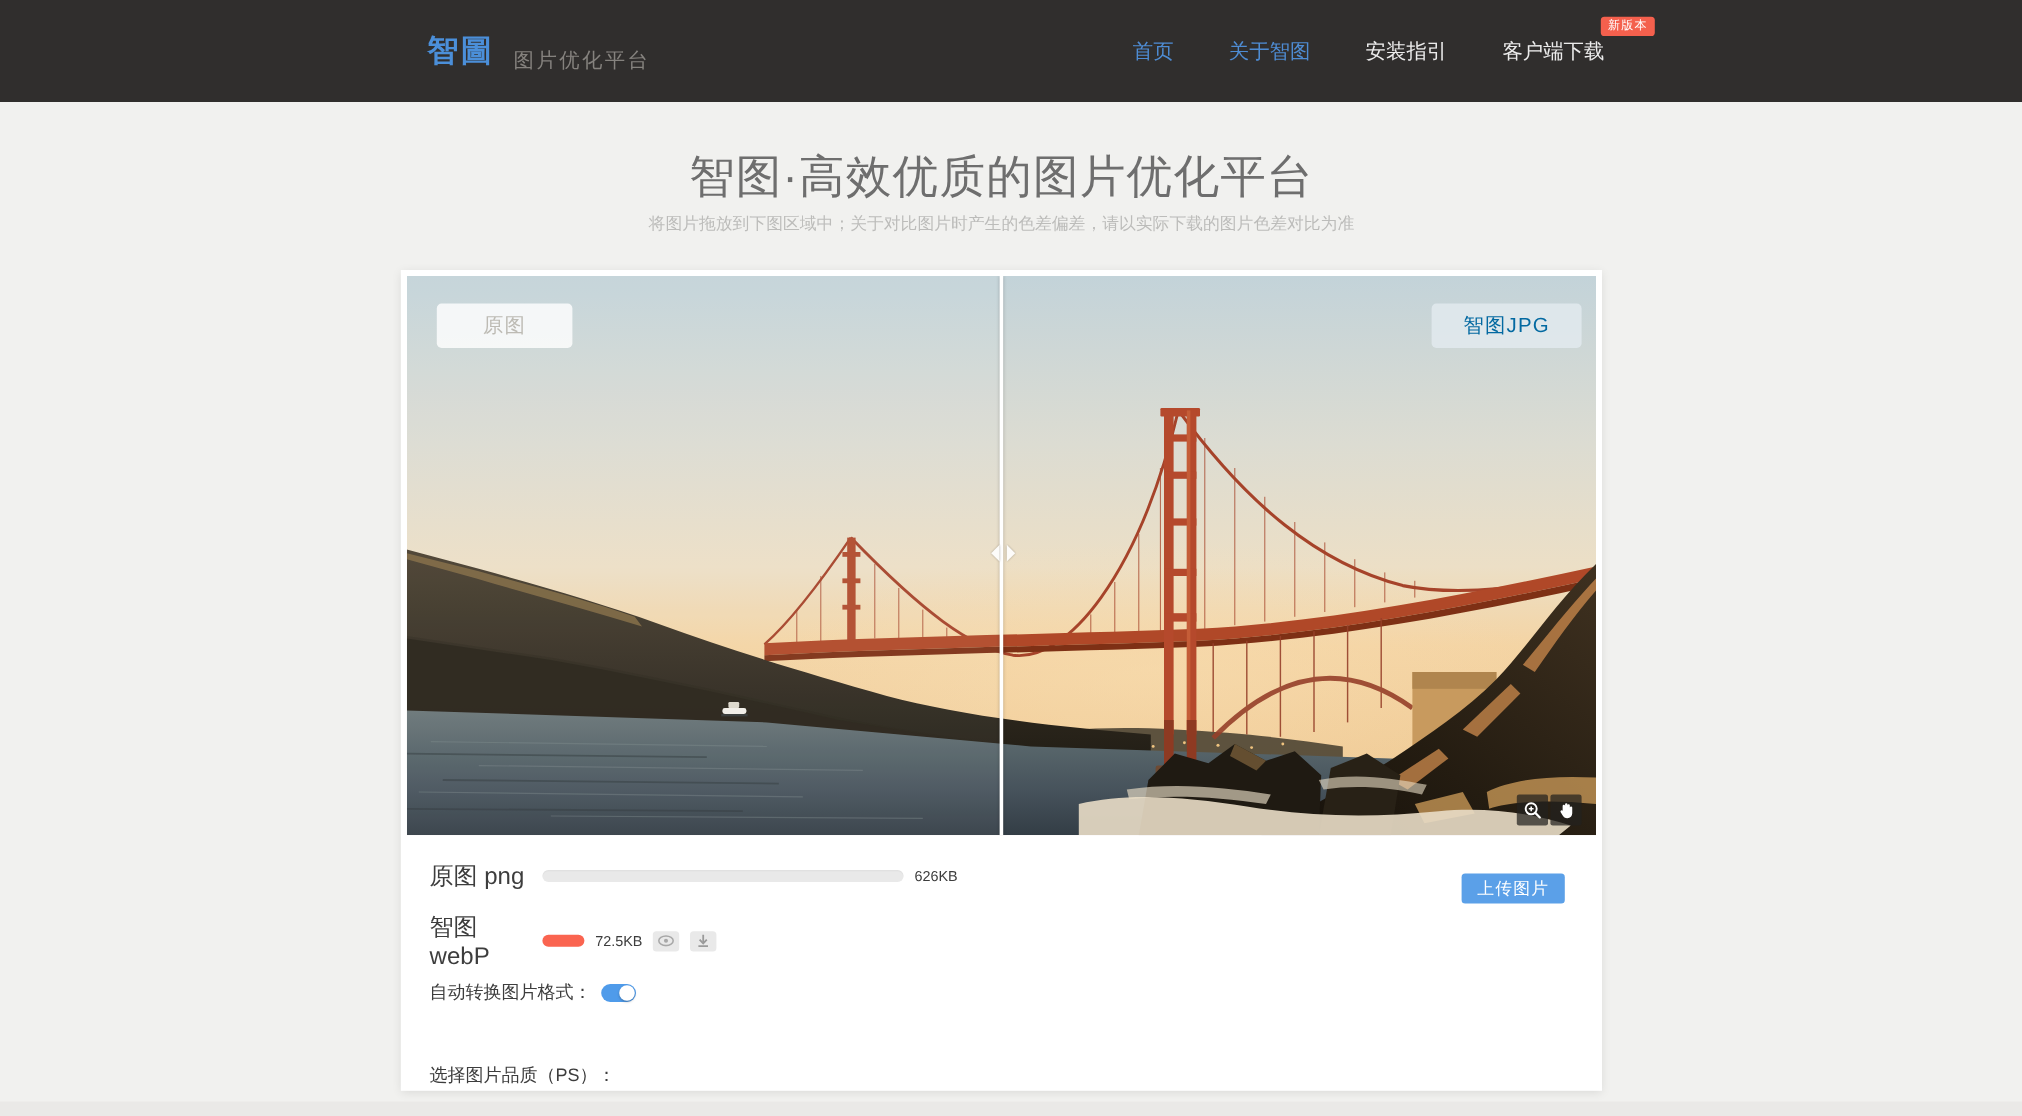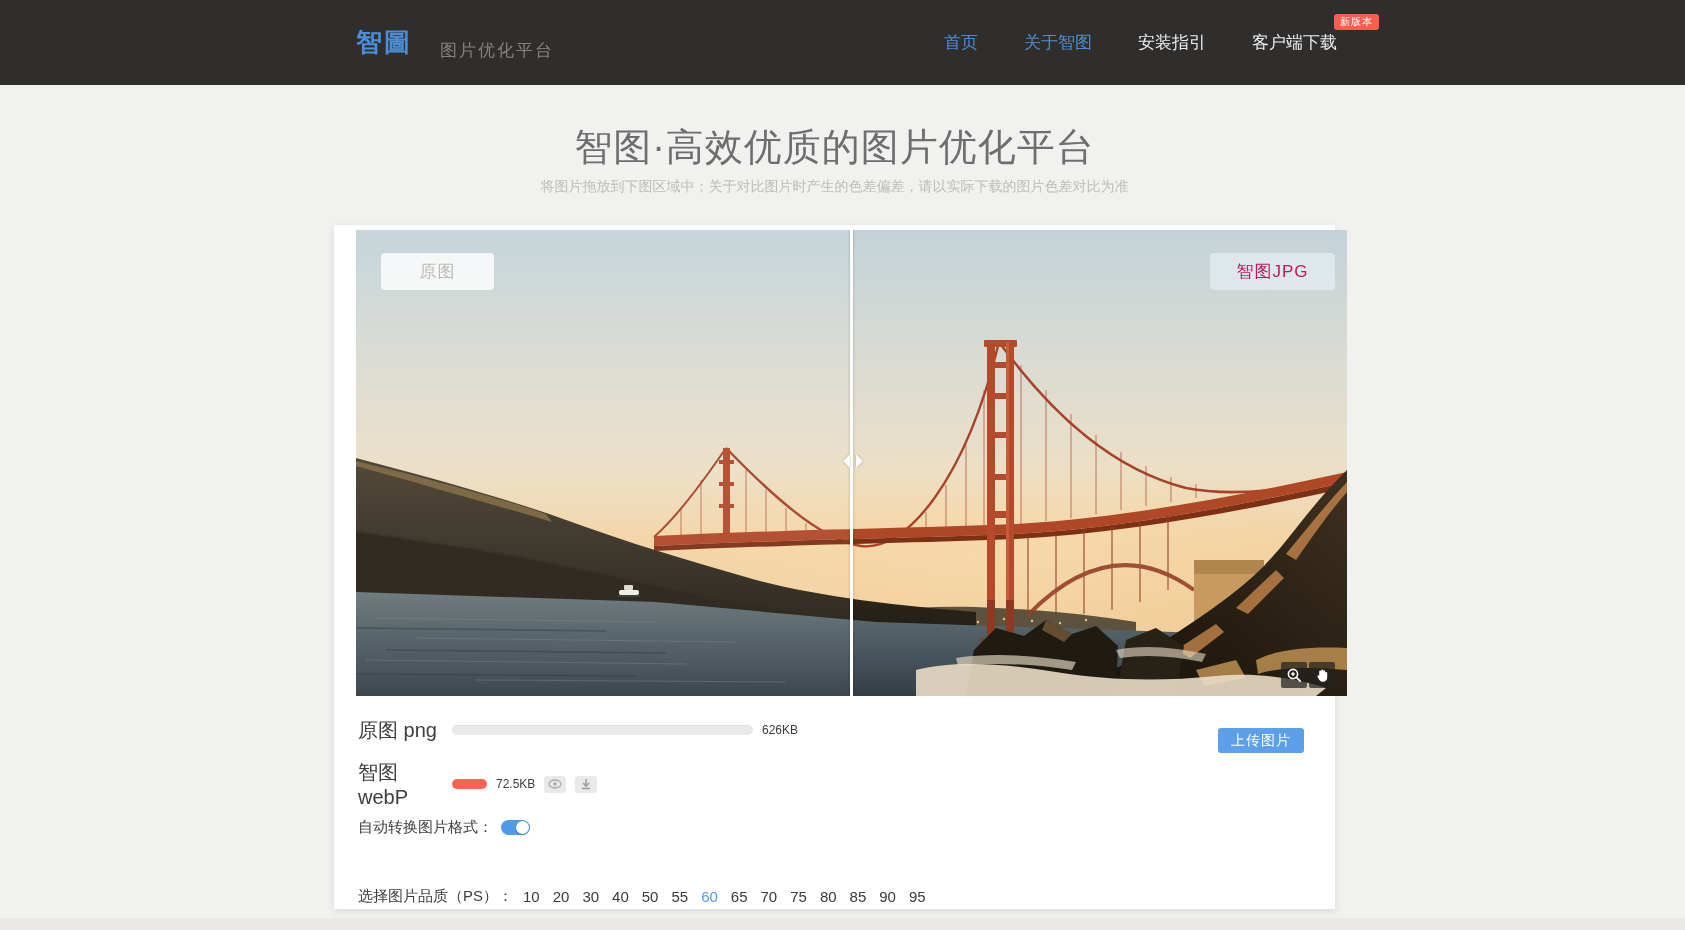--- a/index.html
+++ b/index.html
@@ -6,51 +6,51 @@
   html,body { width:1685px; height:930px; overflow:hidden; }
   body {
     font-family:"Liberation Sans","DejaVu Sans",sans-serif;
     background:#f1f1ef; position:relative; color:#3d3d3d;
   }
 
   
   .app-header { position:absolute; left:0; top:0; width:1685px; height:85px; background:#302e2d; }
   .logo-group { position:absolute; left:356px; top:0; height:85px; display:flex; align-items:flex-end; }
   .logo-text { font-size:26px; font-weight:900; color:#4b8fd9; letter-spacing:2px; line-height:85px; height:85px; display:flex; align-items:center; }
-  .logo-tagline { font-size:17px; color:#85827e; margin-left:28px; padding-bottom:23px; letter-spacing:2px; }
+  .logo-tagline { font-size:17px; color:#85827e; margin-left:16px; padding-bottom:23px; letter-spacing:2px; }
   .main-nav { position:absolute; left:944px; top:0; height:85px; display:flex; align-items:center; gap:46px; }
   .nav-item { font-size:17px; color:#ececec; cursor:pointer; position:relative; white-space:nowrap; }
   .nav-item.active { color:#4e8cd3; }
   .nav-badge { position:absolute; top:-17px; right:-42px; background:#f4604d; color:#fff; font-size:10px;
     padding:3px 6px; border-radius:3px; line-height:1; letter-spacing:1px;margin-left:44px; }
 
   
   .content-col { position:absolute; left:334px; top:0; width:1001px; }
   .hero-title { position:absolute; top:122px; width:1001px; text-align:center; font-size:38px;
     font-weight:300; color:#6e6e6e; letter-spacing:1px; }
   .hero-subtitle { position:absolute; top:178px; width:1001px; text-align:center; font-size:14px; color:#bcbcba; }
 
   
   .card { position:absolute; top:225px; width:1001px; height:684px; background:#fff;
     box-shadow:0 2px 8px rgba(0,0,0,0.10); }
 
   
-  .compare { position:absolute; left:22px; top:5px; width:991px; height:466px; overflow:hidden; cursor:crosshair; }
+  .compare { position:absolute; left:5px; top:5px; width:991px; height:466px; overflow:hidden; cursor:crosshair; }
   .compare svg.scene { position:absolute; left:0; top:0; width:991px; height:466px; display:block; }
   .half-tint { position:absolute; left:0; top:0; width:494px; height:466px; background:rgba(255,255,255,0.05); pointer-events:none; }
   .divider { position:absolute; left:494px; top:0; width:3px; height:466px; background:#fff;
     box-shadow:0 0 3px rgba(0,0,0,0.25); cursor:ew-resize; }
   .divider-arrow { position:absolute; top:224px; width:0; height:0; opacity:.92;
     filter:drop-shadow(0 0 1px rgba(0,0,0,0.3)); }
   .divider-arrow.left  { left:-14px; border:7px solid transparent; border-right-color:#fff; }
   .divider-arrow.right { left:6px;  border:7px solid transparent; border-left-color:#fff; }
   .img-label { position:absolute; top:23px; height:37px; border-radius:4px; display:flex;
     align-items:center; justify-content:center; font-size:17px; letter-spacing:1px; }
   .img-label.orig { left:25px; width:113px; background:rgba(255,255,255,0.80); color:#bdbbb4; }
-  .img-label.jpg  { left:854px; width:125px; background:rgba(226,234,239,0.85); color:#be185d; }
+  .img-label.jpg  { left:854px; width:125px; background:rgba(226,234,239,0.85); color:#0369a1; }
   .photo-tools { position:absolute; right:12px; bottom:8px; display:flex; gap:2px; }
   .tool-btn { width:26px; height:26px; background:rgba(35,33,30,0.72); border-radius:2px;
     display:flex; align-items:center; justify-content:center; cursor:pointer; }
 
   
   .res-row { position:absolute; left:24px; height:20px; display:flex; align-items:center; }
   .res-row .row-label { width:94px; font-size:20px; color:#3d3d3d; }
   .bar { height:10px; border-radius:5px; }
   .bar.track { width:301px; background:#e9e9e9; box-shadow:inset 0 1px 1px rgba(0,0,0,0.04); }
   .bar.blue  { width:56px;  background:#4f9bea; }
@@ -316,34 +316,18 @@
 
     <div class="opt-row" style="top:592px;">
       <span>自动转换图片格式：</span>
       <span class="toggle">
           <span class="knob"></span>
         </span>
     </div>
 
     <div class="opt-row" style="top:625px;margin-top:36px;">
       <span>选择图片品质（PS）：</span>
-      <span class="quality-list">
-        <span class="quality-item">10</span>
-        <span class="quality-item">20</span>
-        <span class="quality-item">30</span>
-        <span class="quality-item">40</span>
-        <span class="quality-item">50</span>
-        <span class="quality-item">55</span>
-        <span class="quality-item selected">60</span>
-        <span class="quality-item">65</span>
-        <span class="quality-item">70</span>
-        <span class="quality-item">75</span>
-        <span class="quality-item">80</span>
-        <span class="quality-item">85</span>
-        <span class="quality-item">90</span>
-        <span class="quality-item">95</span>
-      </span>
     </div>
 
   </div>
 </div>
 
 <div class="footer-strip"></div>
 
 </body></html>

